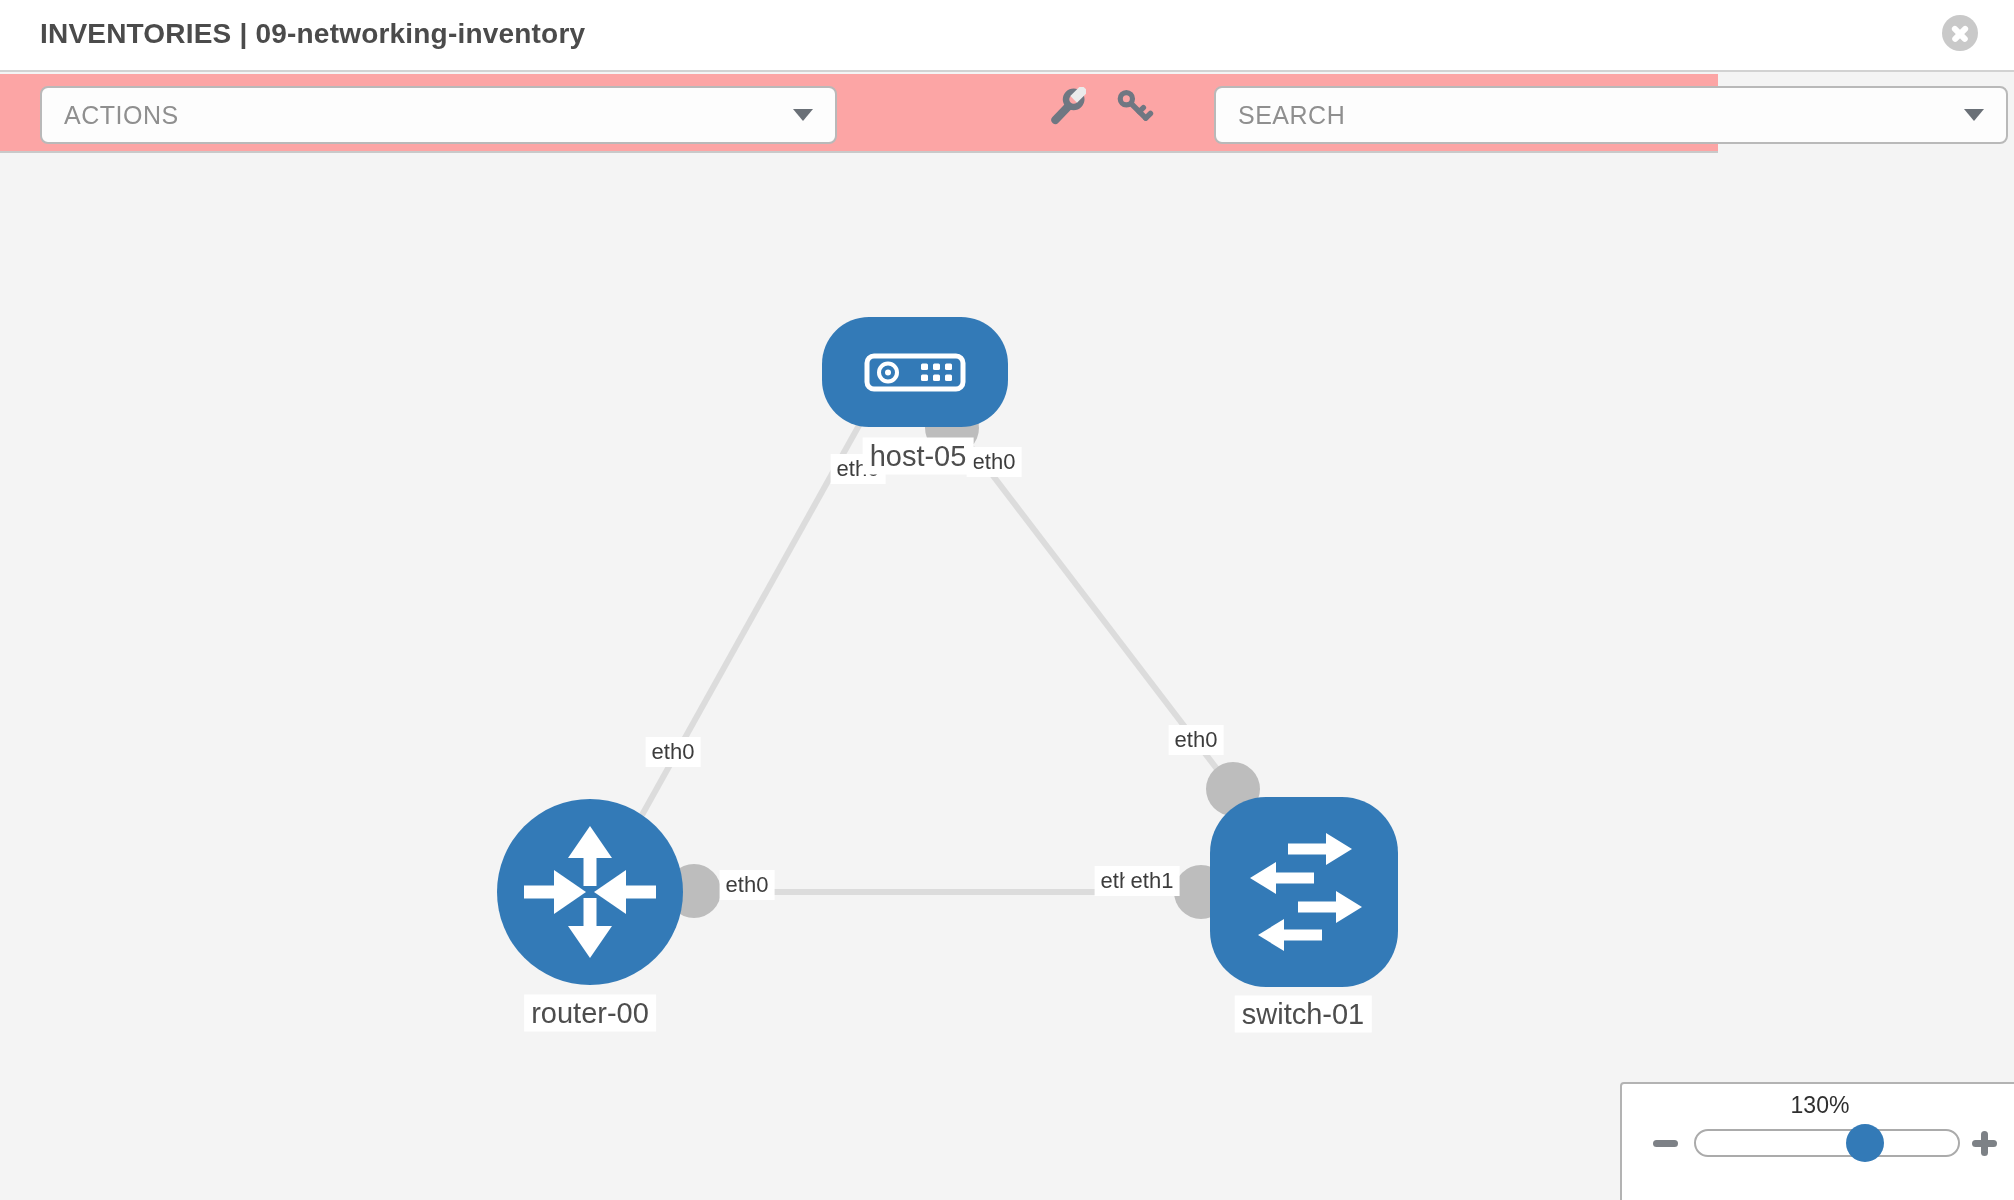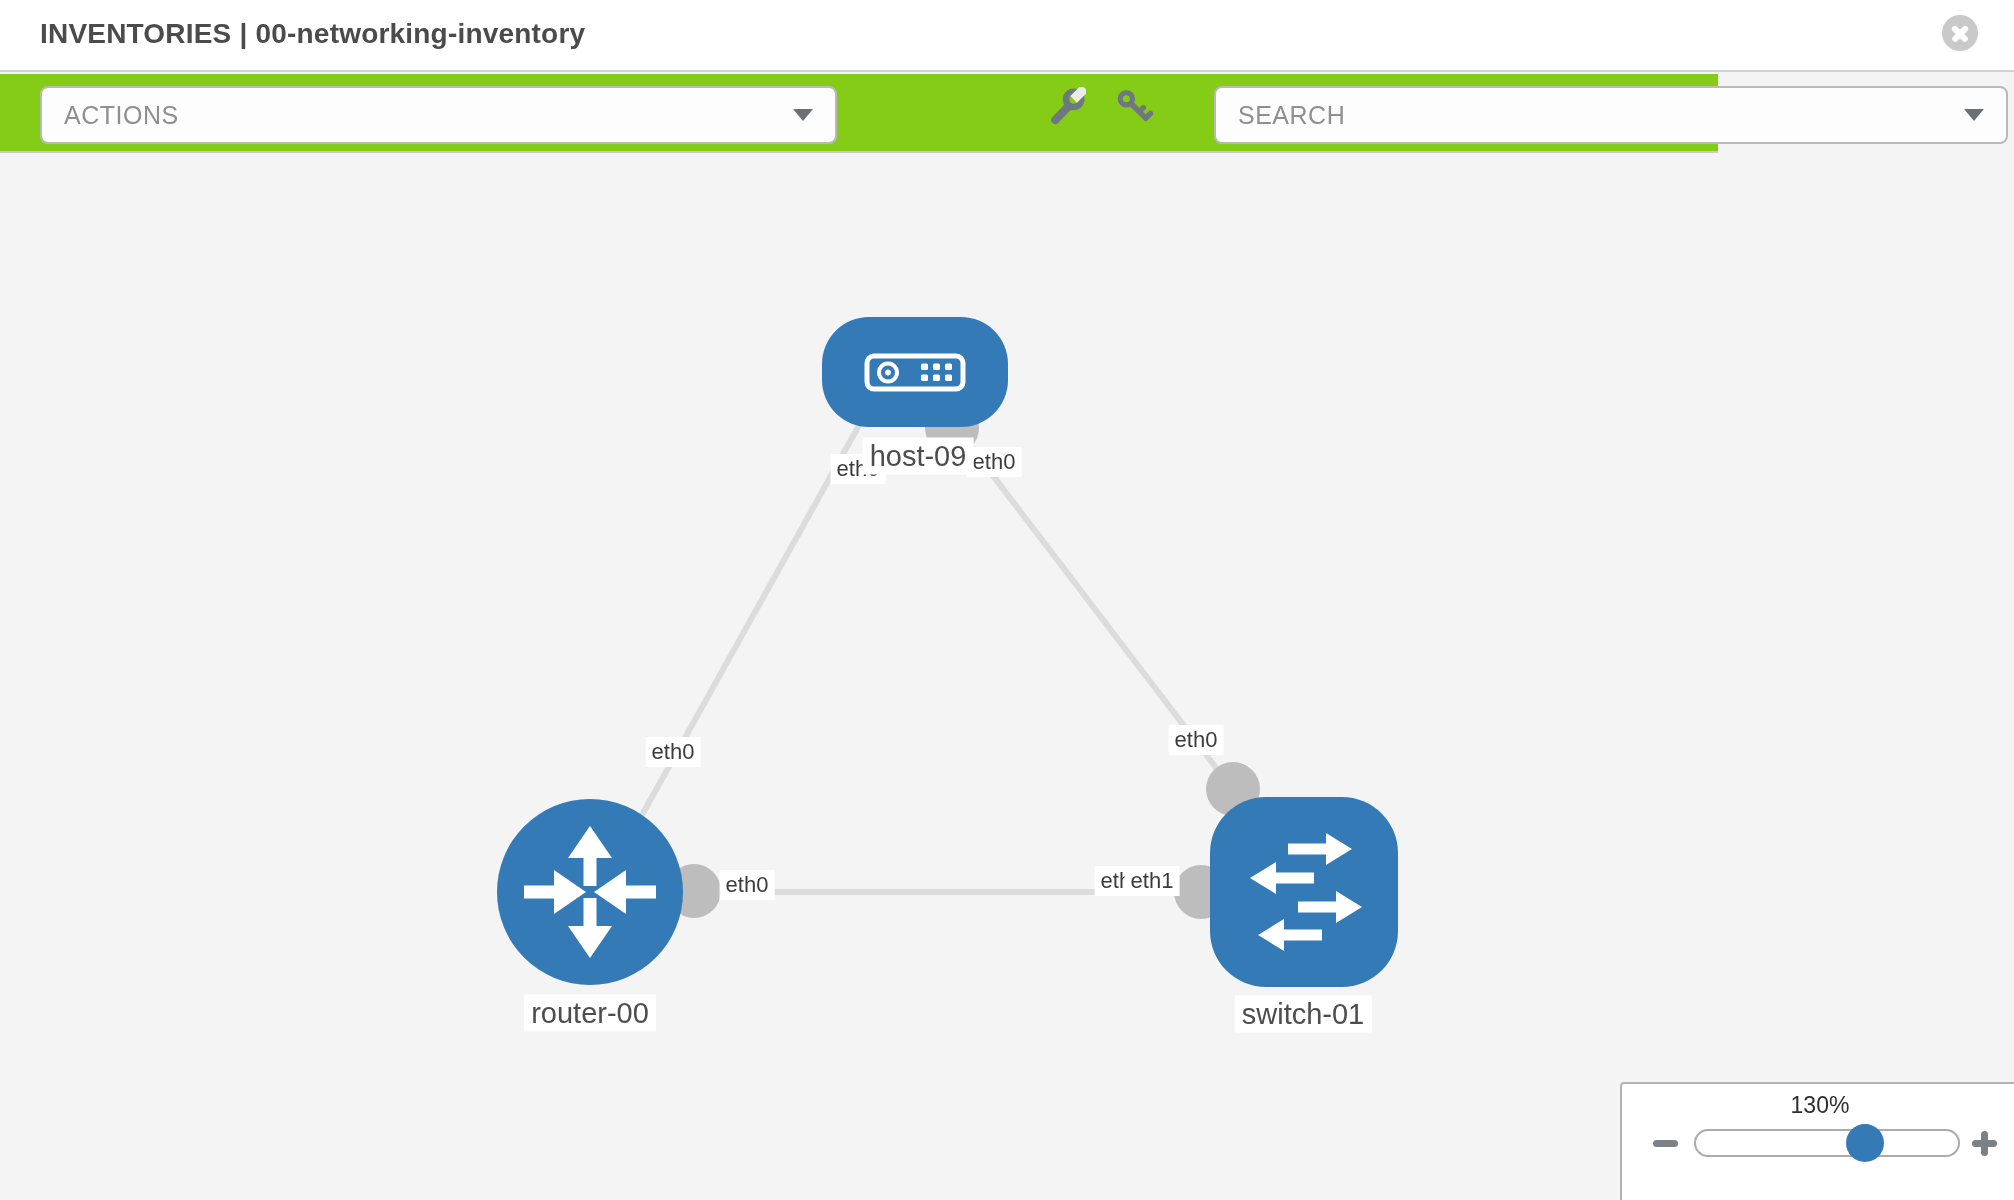--- a/index.html
+++ b/index.html
@@ -14,21 +14,21 @@
     font-weight:bold; color:#4b4b4b; letter-spacing:0.2px; }
   .close-btn { position:absolute; right:36px; top:15px; width:36px; height:36px;
     border-radius:50%; background:#c9c9c9; cursor:pointer; }
   .close-btn .xbar { position:absolute; left:8px; top:15.5px; width:20px; height:5.5px;
     background:#ffffff; border-radius:3px; }
   .close-btn .xbar.a { transform:rotate(45deg); }
   .close-btn .xbar.b { transform:rotate(-45deg); }
 
   
   .toolbar { position:absolute; left:0; top:74px; width:1718px; height:79px;
-    background:#84cc16; border-bottom:2px solid #c9c9c9; }
+    background:#fca5a5; border-bottom:2px solid #c9c9c9; }
   .dd { position:absolute; top:12px; height:58px; background:#fdfdfd;
     border:2px solid #b9b9b9; border-radius:8px; display:flex; align-items:center;
     padding:0 22px; cursor:pointer; }
   .dd-actions { left:40px; width:797px; }
   .dd-search  { left:1182px; width:794px;margin-left:32px; }
   .dd-label { font-size:25px; color:#8f8f8f; letter-spacing:0.5px; flex:1; }
   .caret { width:0; height:0; border-left:10px solid transparent;
     border-right:10px solid transparent; border-top:12px solid #6a7077; }
   .tool-btn { position:absolute; top:13px; width:40px; height:40px; cursor:pointer; }
   .tool-wrench { left:1046px; }
@@ -68,21 +68,21 @@
     background:#ffffff; border:2px solid #ababab; border-radius:15px; cursor:pointer; }
   .zoom-thumb { position:absolute; left:224px; top:40px; width:38px; height:38px;
     border-radius:50%; background:var(--node-blue,#337ab7); cursor:pointer; }
 </style>
 </head>
 <body>
 
 <div class="screen">
 
   <div class="header">
-    <div class="page-title">INVENTORIES | 00-networking-inventory</div>
+    <div class="page-title">INVENTORIES | 09-networking-inventory</div>
     <div class="close-btn">
       <div class="xbar a"></div>
       <div class="xbar b"></div>
     </div>
   </div>
 
   <div class="toolbar">
     <div class="dd dd-actions">
       <span class="dd-label">ACTIONS</span>
       <span class="caret"></span>
@@ -159,21 +159,21 @@
           <path class="icon-stroke" d="M1314 878 H1274" stroke-width="11"></path>
           <polygon class="icon-fill" points="1250,878 1276,862 1276,894"></polygon>
           <path class="icon-stroke" d="M1298 907 H1338" stroke-width="11"></path>
           <polygon class="icon-fill" points="1362,907 1336,891 1336,923"></polygon>
           <path class="icon-stroke" d="M1322 935 H1282" stroke-width="11"></path>
           <polygon class="icon-fill" points="1258,935 1284,919 1284,951"></polygon>
         </g>
       </g>
     </svg>
 
-    <div class="node-label" style="left:918px; top:456px;">host-09</div>
+    <div class="node-label" style="left:918px; top:456px;">host-05</div>
     <div class="node-label" style="left:590px; top:1013px;">router-00</div>
     <div class="node-label" style="left:1303px; top:1014px;">switch-01</div>
 
     <div class="iface-label" style="left:858px; top:469px;">eth0</div>
     <div class="iface-label" style="left:994px; top:462px;">eth0</div>
     <div class="iface-label" style="left:673px; top:752px;">eth0</div>
     <div class="iface-label" style="left:747px; top:885px;">eth0</div>
     <div class="iface-label" style="left:1196px; top:740px;">eth0</div>
     <div class="iface-label" style="left:1122px; top:881px;">eth0</div>
     <div class="iface-label iface-front" style="left:1152px; top:881px;">eth1</div>

